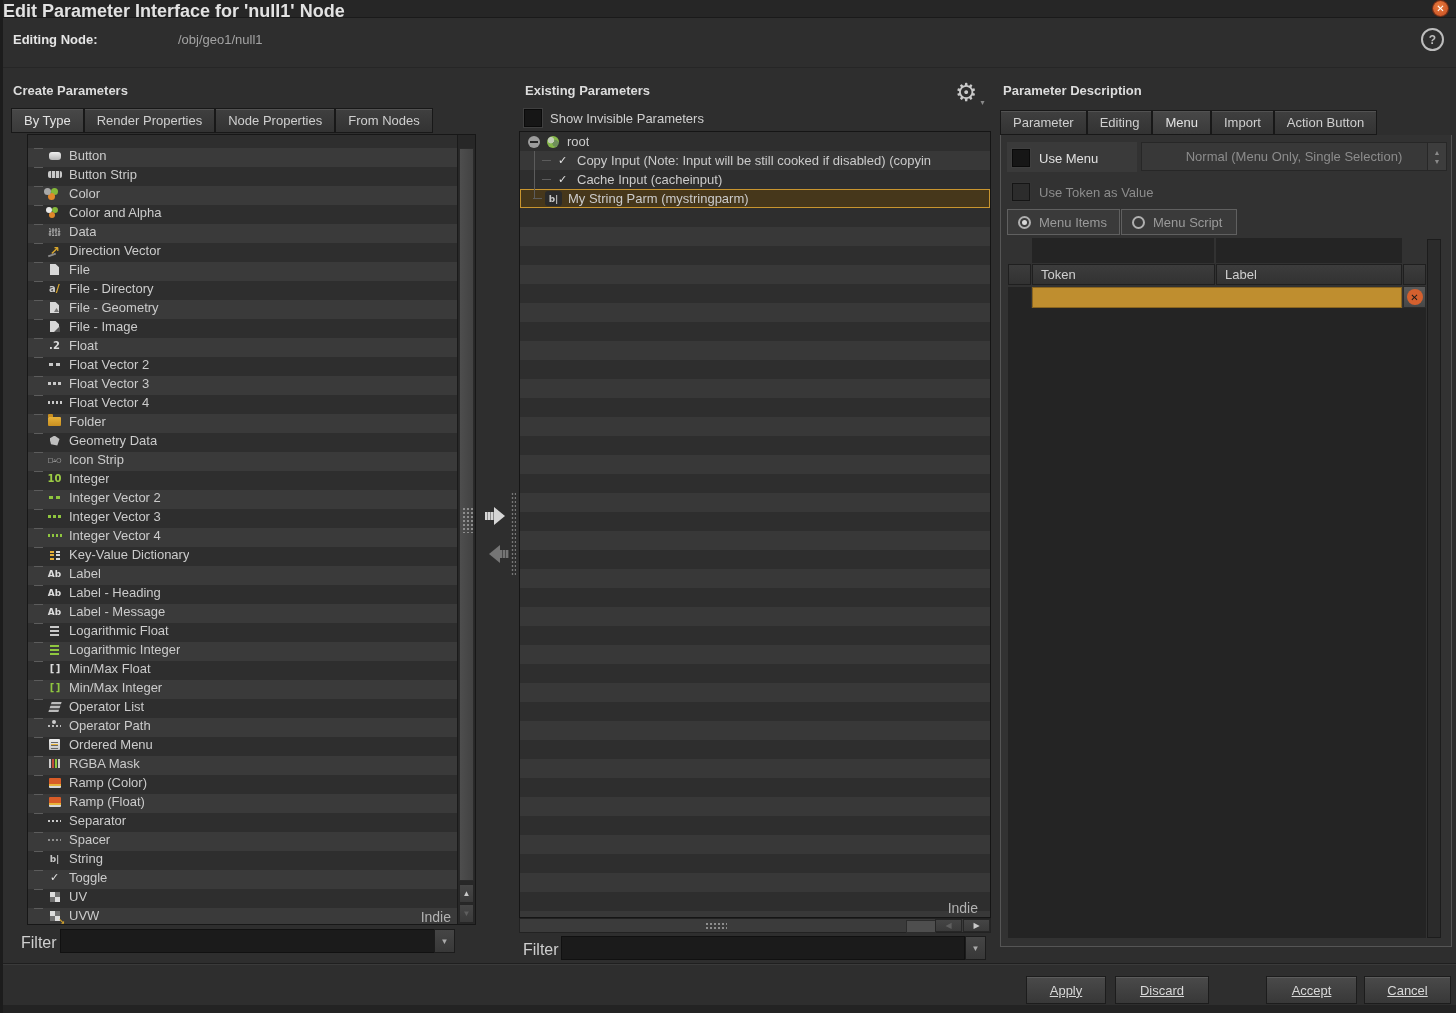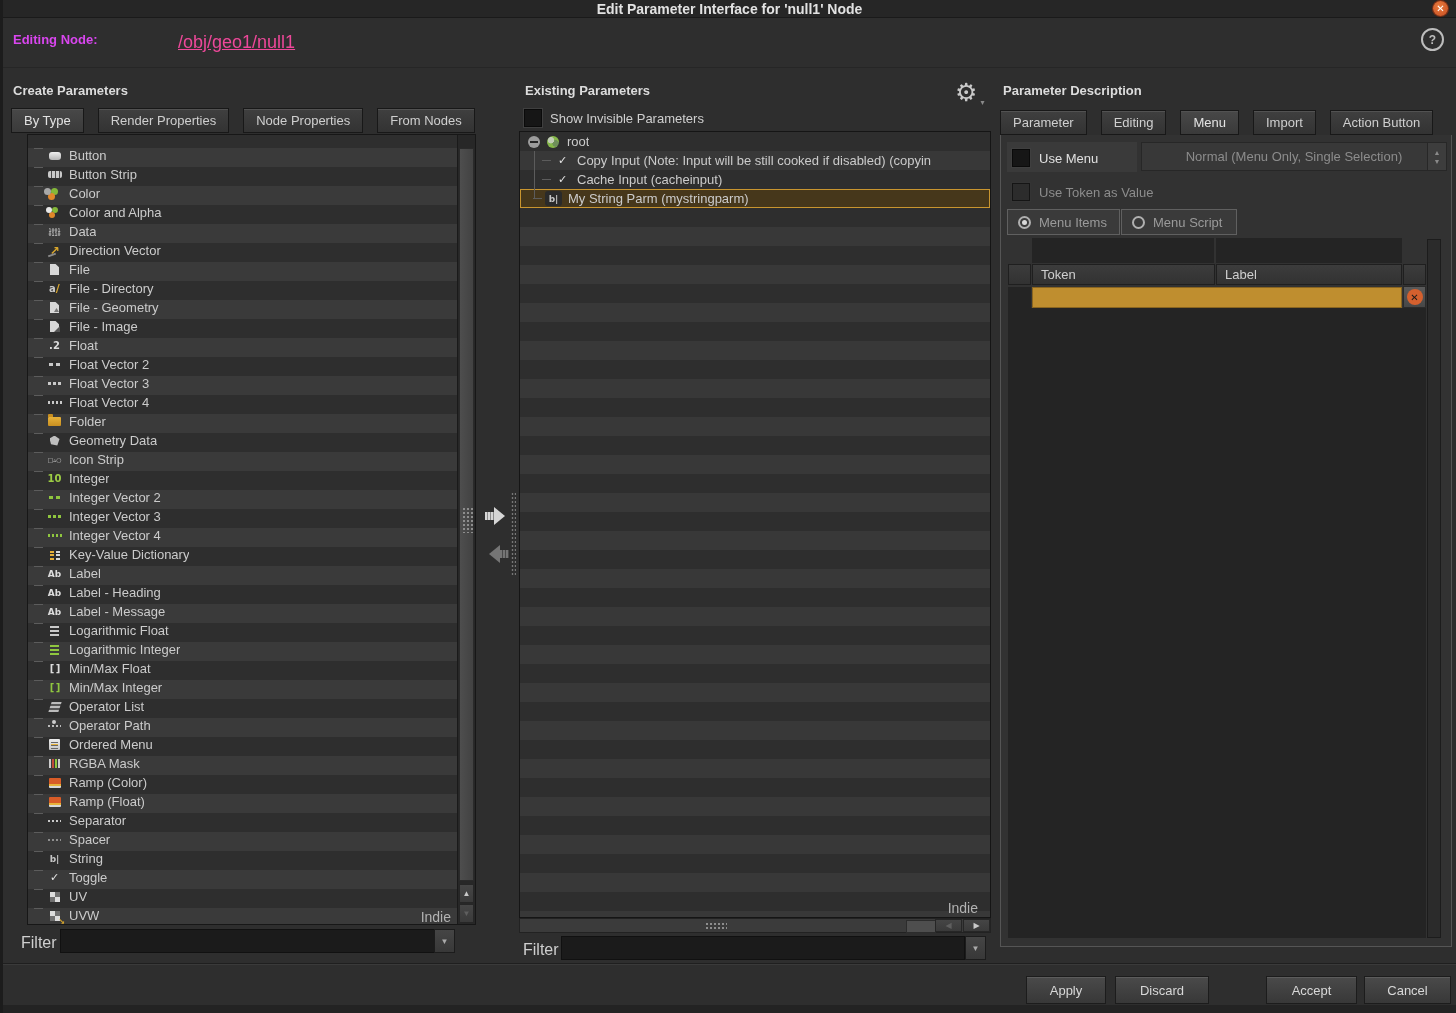--- a/index.html
+++ b/index.html
@@ -2,36 +2,36 @@
 <html><head>
 <meta charset="utf-8">
 <style>
   html,body{margin:0;padding:0;background:#232323;}
   .app{position:relative;width:1456px;height:1013px;background:#2e2e2e;
        font-family:"Liberation Sans","DejaVu Sans",sans-serif;color:#cbcbcb;
        overflow:hidden;border-left:3px solid #1c1c1c;box-sizing:border-box;}
   
   .titlebar{position:absolute;left:0;top:0;width:100%;height:17px;background:#262626;
             border-bottom:1px solid #1a1a1a;}
-  .titlebar .t{position:absolute;left:0;right:0;top:1px;text-align:center;
-               font-size:14px;font-weight:bold;color:#e2e2e2;}
+  .titlebar .t{position:absolute;left:0;right:0;top:1px;text-align:left;
+               font-size:18px;font-weight:bold;color:#e2e2e2;}
   .closebtn{position:absolute;right:8px;top:1px;width:15px;height:15px;border-radius:50%;
             background:radial-gradient(circle at 40% 35%,#e8793c,#c74e22);
             color:#fff;font-size:10px;font-weight:bold;display:flex;align-items:center;
             justify-content:center;box-shadow:0 0 0 1px #7e2d12;cursor:pointer;}
   
   .editrow{position:absolute;left:0;top:18px;width:100%;height:49px;border-bottom:1px solid #262626;}
-  .editrow .lab{position:absolute;left:10px;top:14px;font-size:13px;font-weight:bold;color:#d946ef;}
-  .editrow .val{position:absolute;left:175px;top:14px;font-size:18px;color:#ec4899;text-decoration:underline;}
+  .editrow .lab{position:absolute;left:10px;top:14px;font-size:13px;font-weight:bold;color:#e5e5e5;}
+  .editrow .val{position:absolute;left:175px;top:14px;font-size:13px;color:#a3a3a3;}
   .helpbtn{position:absolute;right:12px;top:10px;width:19px;height:19px;border-radius:50%;
            border:2px solid #bdbdbd;color:#bdbdbd;font-size:12px;font-weight:bold;
            display:flex;align-items:center;justify-content:center;cursor:pointer;}
   
   .ptitle{position:absolute;font-size:13px;font-weight:bold;color:#dcdcdc;}
-  .tabs{position:absolute;display:flex;gap:14px;height:25px;}
+  .tabs{position:absolute;display:flex;gap:0;height:25px;}
   .tab{background:linear-gradient(#3f3f3f,#333);border:1px solid #181818;color:#cfcfcf;
        font-size:13px;display:flex;align-items:center;justify-content:center;
        padding:0 12px;box-shadow:inset 0 1px 0 #525252;cursor:pointer;white-space:nowrap;}
   .tab.active{background:linear-gradient(#484848,#3a3a3a);color:#e2e2e2;}
   .checkbox{width:16px;height:16px;background:#161616;border:1px solid #0a0a0a;
             box-shadow:0 0 0 1px #3f3f3f;}
   .checkbox.disabled{background:#2a2a2a;box-shadow:0 0 0 1px #353535;opacity:.7;}
   .filterlab{position:absolute;font-size:16px;color:#cfcfcf;}
   .filterinput{position:absolute;height:24px;background:#1b1b1b;border:1px solid #111;
                box-sizing:border-box;color:#ddd;font-size:13px;padding:0 6px;outline:none;}
@@ -122,21 +122,21 @@
   .tbl-vscroll{position:absolute;left:426px;top:104px;width:14px;height:699px;background:#2b2b2b;
                border:1px solid #1c1c1c;box-sizing:border-box;}
   .gear{position:absolute;font-size:25px;color:#c9c9c9;line-height:1;cursor:pointer;}
   .gear .dd{position:absolute;right:-7px;bottom:-2px;font-size:8px;color:#8a8a8a;}
   
   .footline{position:absolute;left:0;top:963px;width:100%;height:1px;background:#1f1f1f;
             box-shadow:0 1px 0 #3a3a3a;}
   .btn{position:absolute;top:976px;height:28px;background:linear-gradient(#4a4a4a,#383838);
        border:1px solid #1c1c1c;box-sizing:border-box;color:#d8d8d8;font-size:13px;
        display:flex;align-items:center;justify-content:center;cursor:pointer;
-       box-shadow:inset 0 1px 0 #5c5c5c;}
+       box-shadow:inset 0 1px 0 #5c5c5c;text-decoration:underline;}
   .bottomstrip{position:absolute;left:0;top:1005px;width:100%;height:8px;background:#232323;}
   
   .ic{position:relative;display:inline-flex;align-items:center;justify-content:center;
       width:17px;height:15px;margin-right:6px;flex:none;font-family:"DejaVu Sans",sans-serif;}
   .ic-button::before{content:"";width:12px;height:8px;background:linear-gradient(#efefef,#b5b5b5);border-radius:3px;}
   .ic-buttonstrip::before{content:"";width:14px;height:7px;border-radius:2px;
       background:repeating-linear-gradient(90deg,#c9c9c9 0 3px,#4a4a4a 3px 4px);}
   .ic-color::before{content:"";width:7px;height:7px;border-radius:50%;background:#a8a8a8;
       box-shadow:4px 5px 0 #e0882a,7px 0 0 #84b83a;margin:-5px 7px 0 -7px;}
   .ic-coloralpha::before{content:"";width:6px;height:6px;border-radius:50%;background:#e8e8e8;

